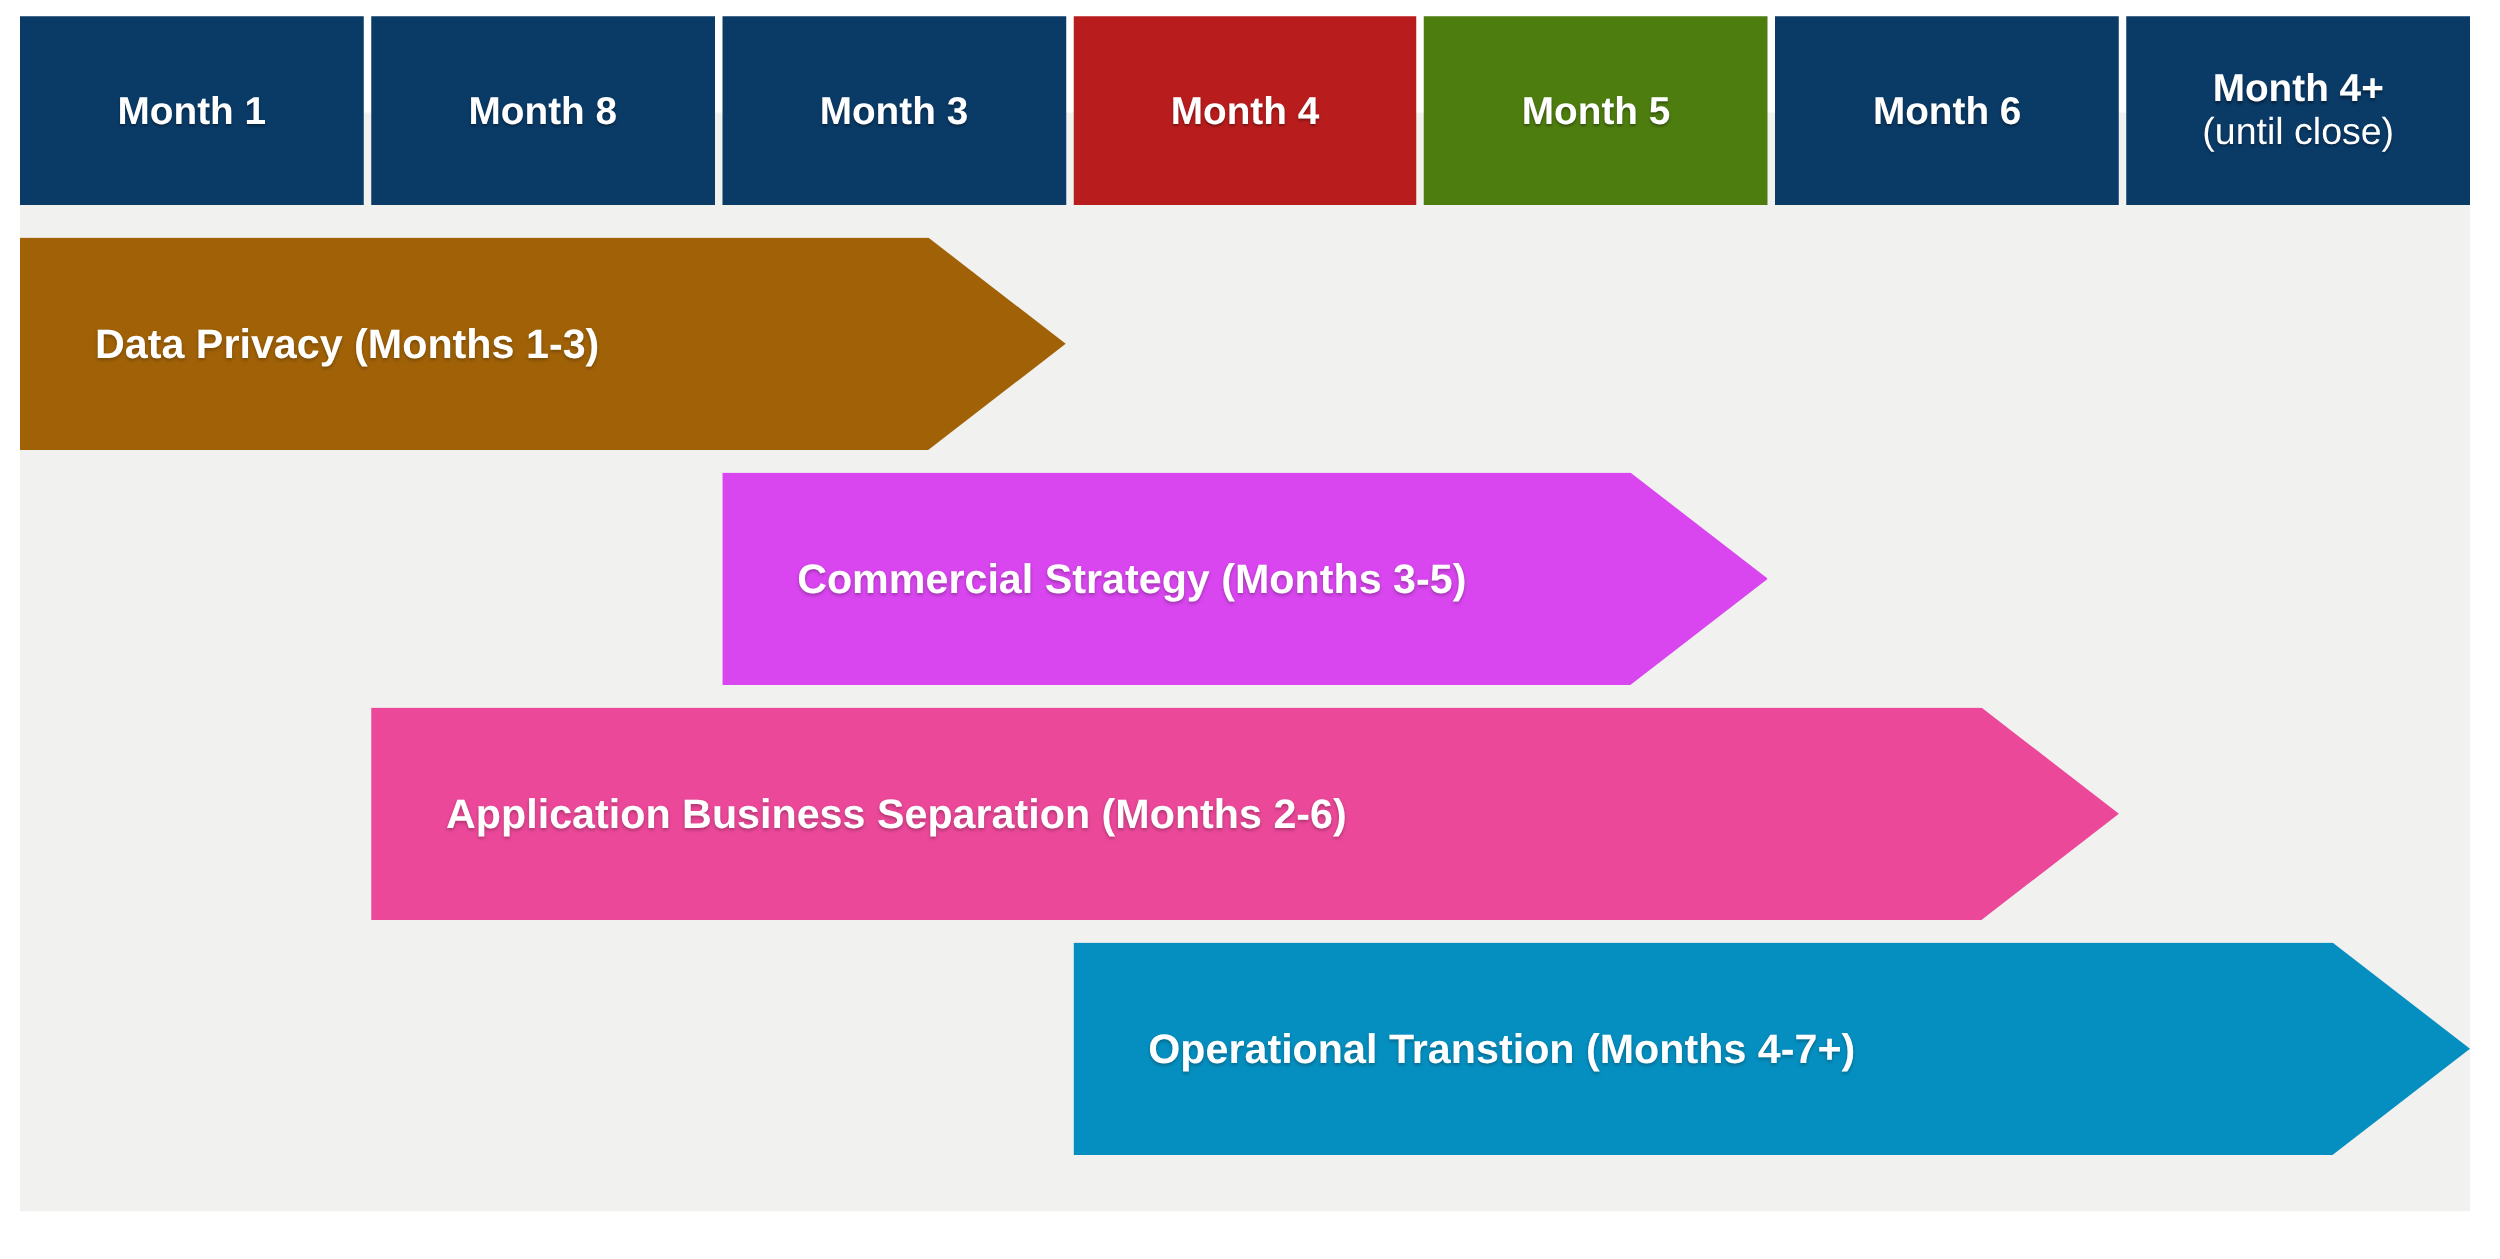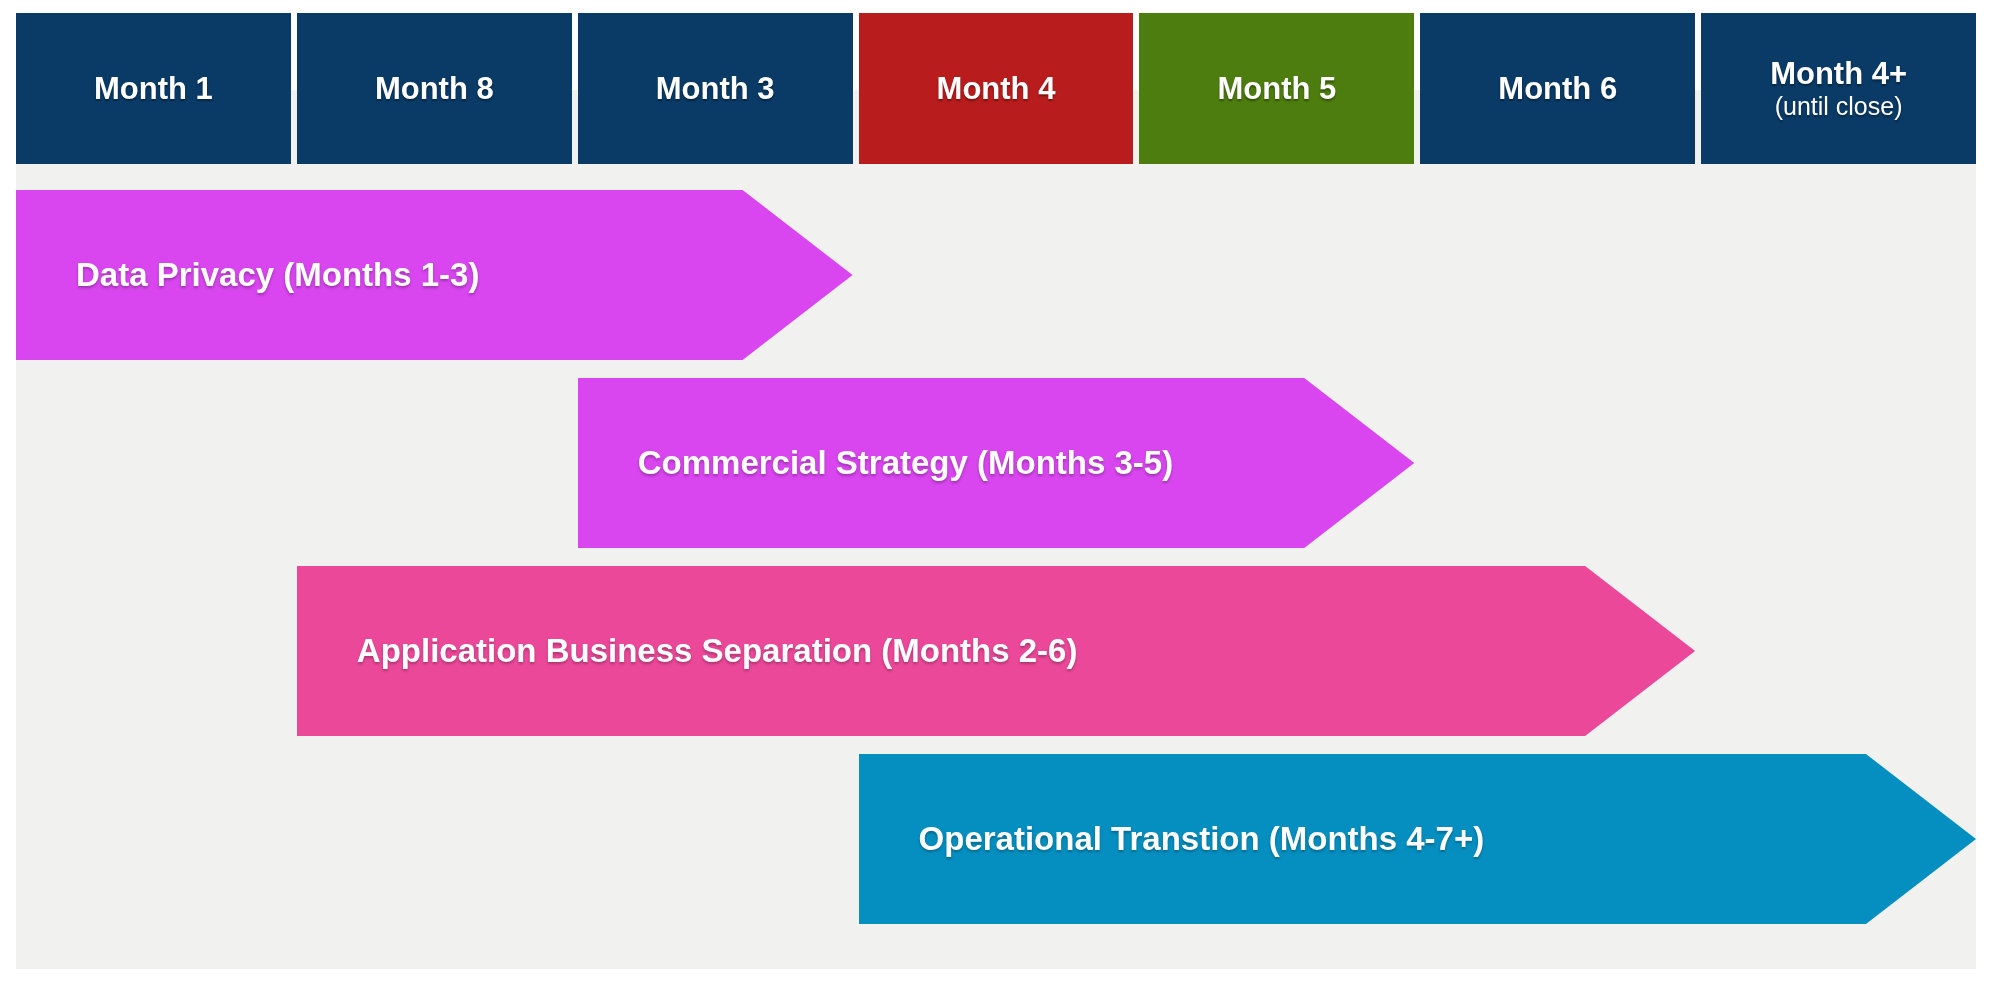--- a/index.html
+++ b/index.html
@@ -44,21 +44,21 @@
     text-align: center;
     line-height: 1.15;
   }
   .month-label {
     font-size: 31px;
     font-weight: bold;
     text-shadow: 0 2px 2px rgba(0,0,0,0.35);
     white-space: nowrap;
   }
   .month-sublabel {
-    font-size: 25px;
+    font-size: 30px;
     font-weight: normal;
     text-shadow: 0 2px 2px rgba(0,0,0,0.30);
     white-space: nowrap;
   }
 
   
   .task-bar {
     position: absolute;
     height: 170px;
     display: flex;
@@ -97,21 +97,21 @@
       </div>
       <div class="month-box" style="background: rgb(10, 58, 102);">
         <div class="month-label">Month 6</div>
       </div>
       <div class="month-box" style="background: rgb(10, 58, 102);">
         <div class="month-label">Month 4+</div>
         <div class="month-sublabel">(until close)</div>
       </div>
     </div>
   <div id="bars-layer">
-      <div class="task-bar" style="left: 16px; width: 836.571px; top: 190px; background: #d946ef;">
+      <div class="task-bar" style="left: 16px; width: 836.571px; top: 190px; background: #a16207;">
         <div class="task-label">Data Privacy (Months 1-3)</div>
       </div>
       <div class="task-bar" style="left: 577.714px; width: 836.571px; top: 378px; background: #d946ef;">
         <div class="task-label">Commercial Strategy (Months 3-5)</div>
       </div>
       <div class="task-bar" style="left: 296.857px; width: 1398.29px; top: 566px; background: #ec4899;">
         <div class="task-label">Application Business Separation (Months 2-6)</div>
       </div>
       <div class="task-bar" style="left: 858.571px; width: 1117.43px; top: 754px; background: rgb(5, 143, 192);">
         <div class="task-label">Operational Transtion (Months 4-7+)</div>

